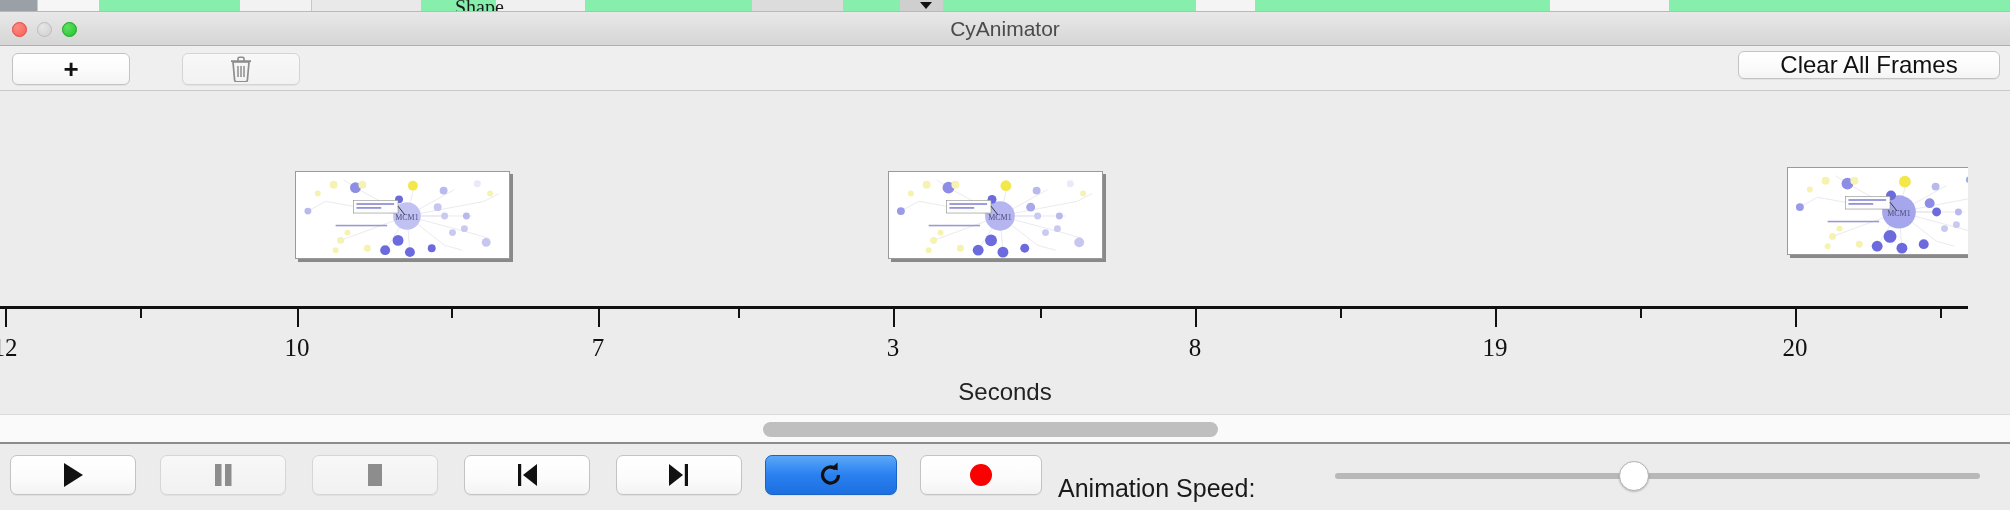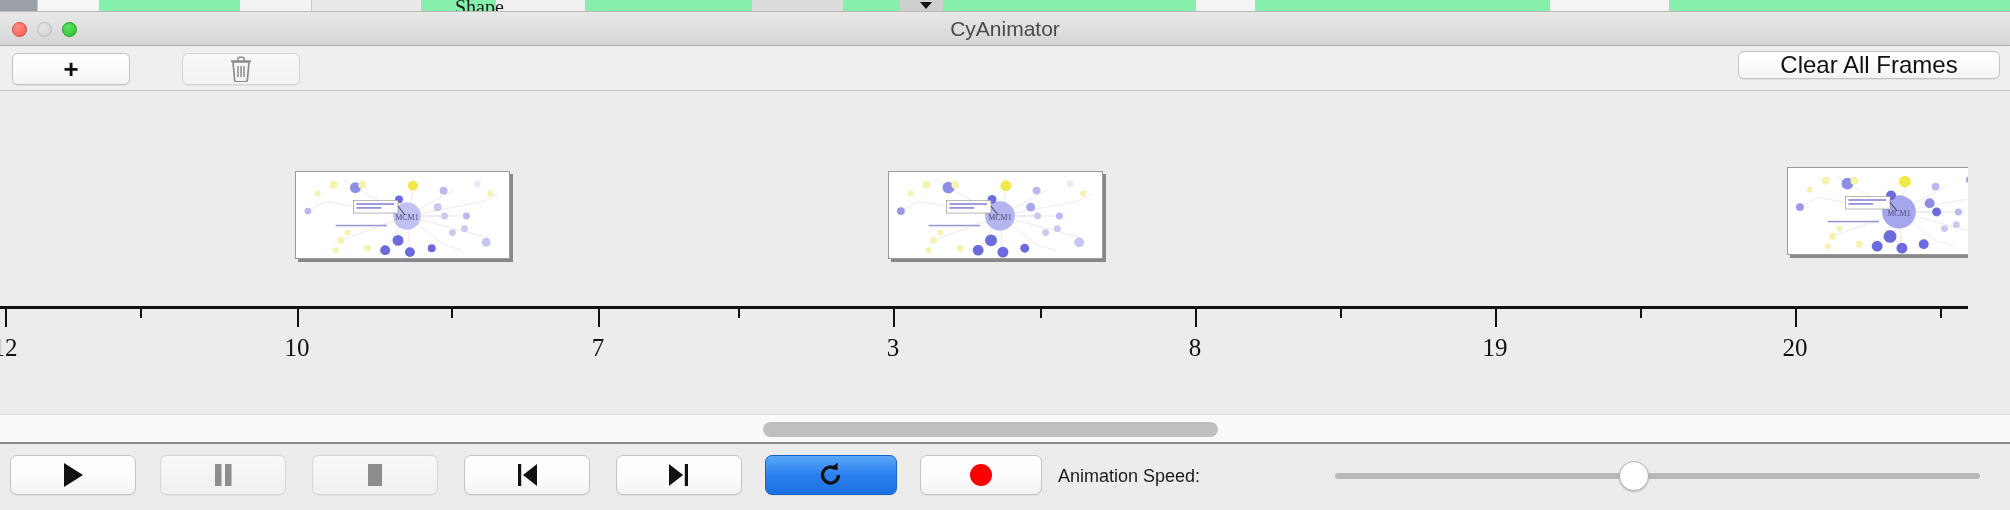--- a/index.html
+++ b/index.html
@@ -123,22 +123,22 @@
     background: linear-gradient(to bottom, #f8f8f8 0%, #f1f1f1 100%);
     border-color: #d6d6d6;
   }
   .pbtn.active {
     background: linear-gradient(to bottom, #5aa8f8 0%, #2a80ef 50%, #1d6fe0 100%);
     border-color: #1a63c8;
   }
   .pbtn svg { display: block; }
 
   .speed-label {
-    position: absolute; left: 1058px; top: 20px;
-    font-size: 18px; color: #1a1a1a; white-space: nowrap; text-align: right;
+    position: absolute; left: 1058px; top: 28px;
+    font-size: 25px; color: #1a1a1a; white-space: nowrap; text-align: right;
   }
   .slider { position: absolute; left: 1335px; top: 27px; width: 645px; height: 6px; }
   .slider-track { position: absolute; left: 0; top: 0; width: 645px; height: 6px; background: #b8b8b8; border-radius: 3px; }
   .slider-thumb {
     position: absolute; top: -12px; left: 285px; width: 30px; height: 30px;
     border-radius: 50%; background: #ffffff; border: 1px solid #b4b4b4;
     box-shadow: 0 1px 2px rgba(0,0,0,0.22); cursor: pointer;
   }
 </style>
 </head>
@@ -348,20 +348,21 @@
           <div class="tick major" style="left: 1195px;"></div>
           <div class="tick-label" style="left: 1195px;">8</div>
           <div class="tick minor" style="left: 1340px;"></div>
           <div class="tick major" style="left: 1495px;"></div>
           <div class="tick-label" style="left: 1495px;">19</div>
           <div class="tick minor" style="left: 1640px;"></div>
           <div class="tick major" style="left: 1795px;"></div>
           <div class="tick-label" style="left: 1795px;">20</div>
           <div class="tick minor" style="left: 1940px;"></div>
         </div>
+      <div class="axis-title">Seconds</div>
     </div>
   </div>
 
   <div class="scrollbar">
     <div class="scroll-thumb" style="left: 763px; width: 455px;"></div>
   </div>
 
   <div class="playbar">
 
     <div class="pbtn" style="left:10px;width:126px;">

